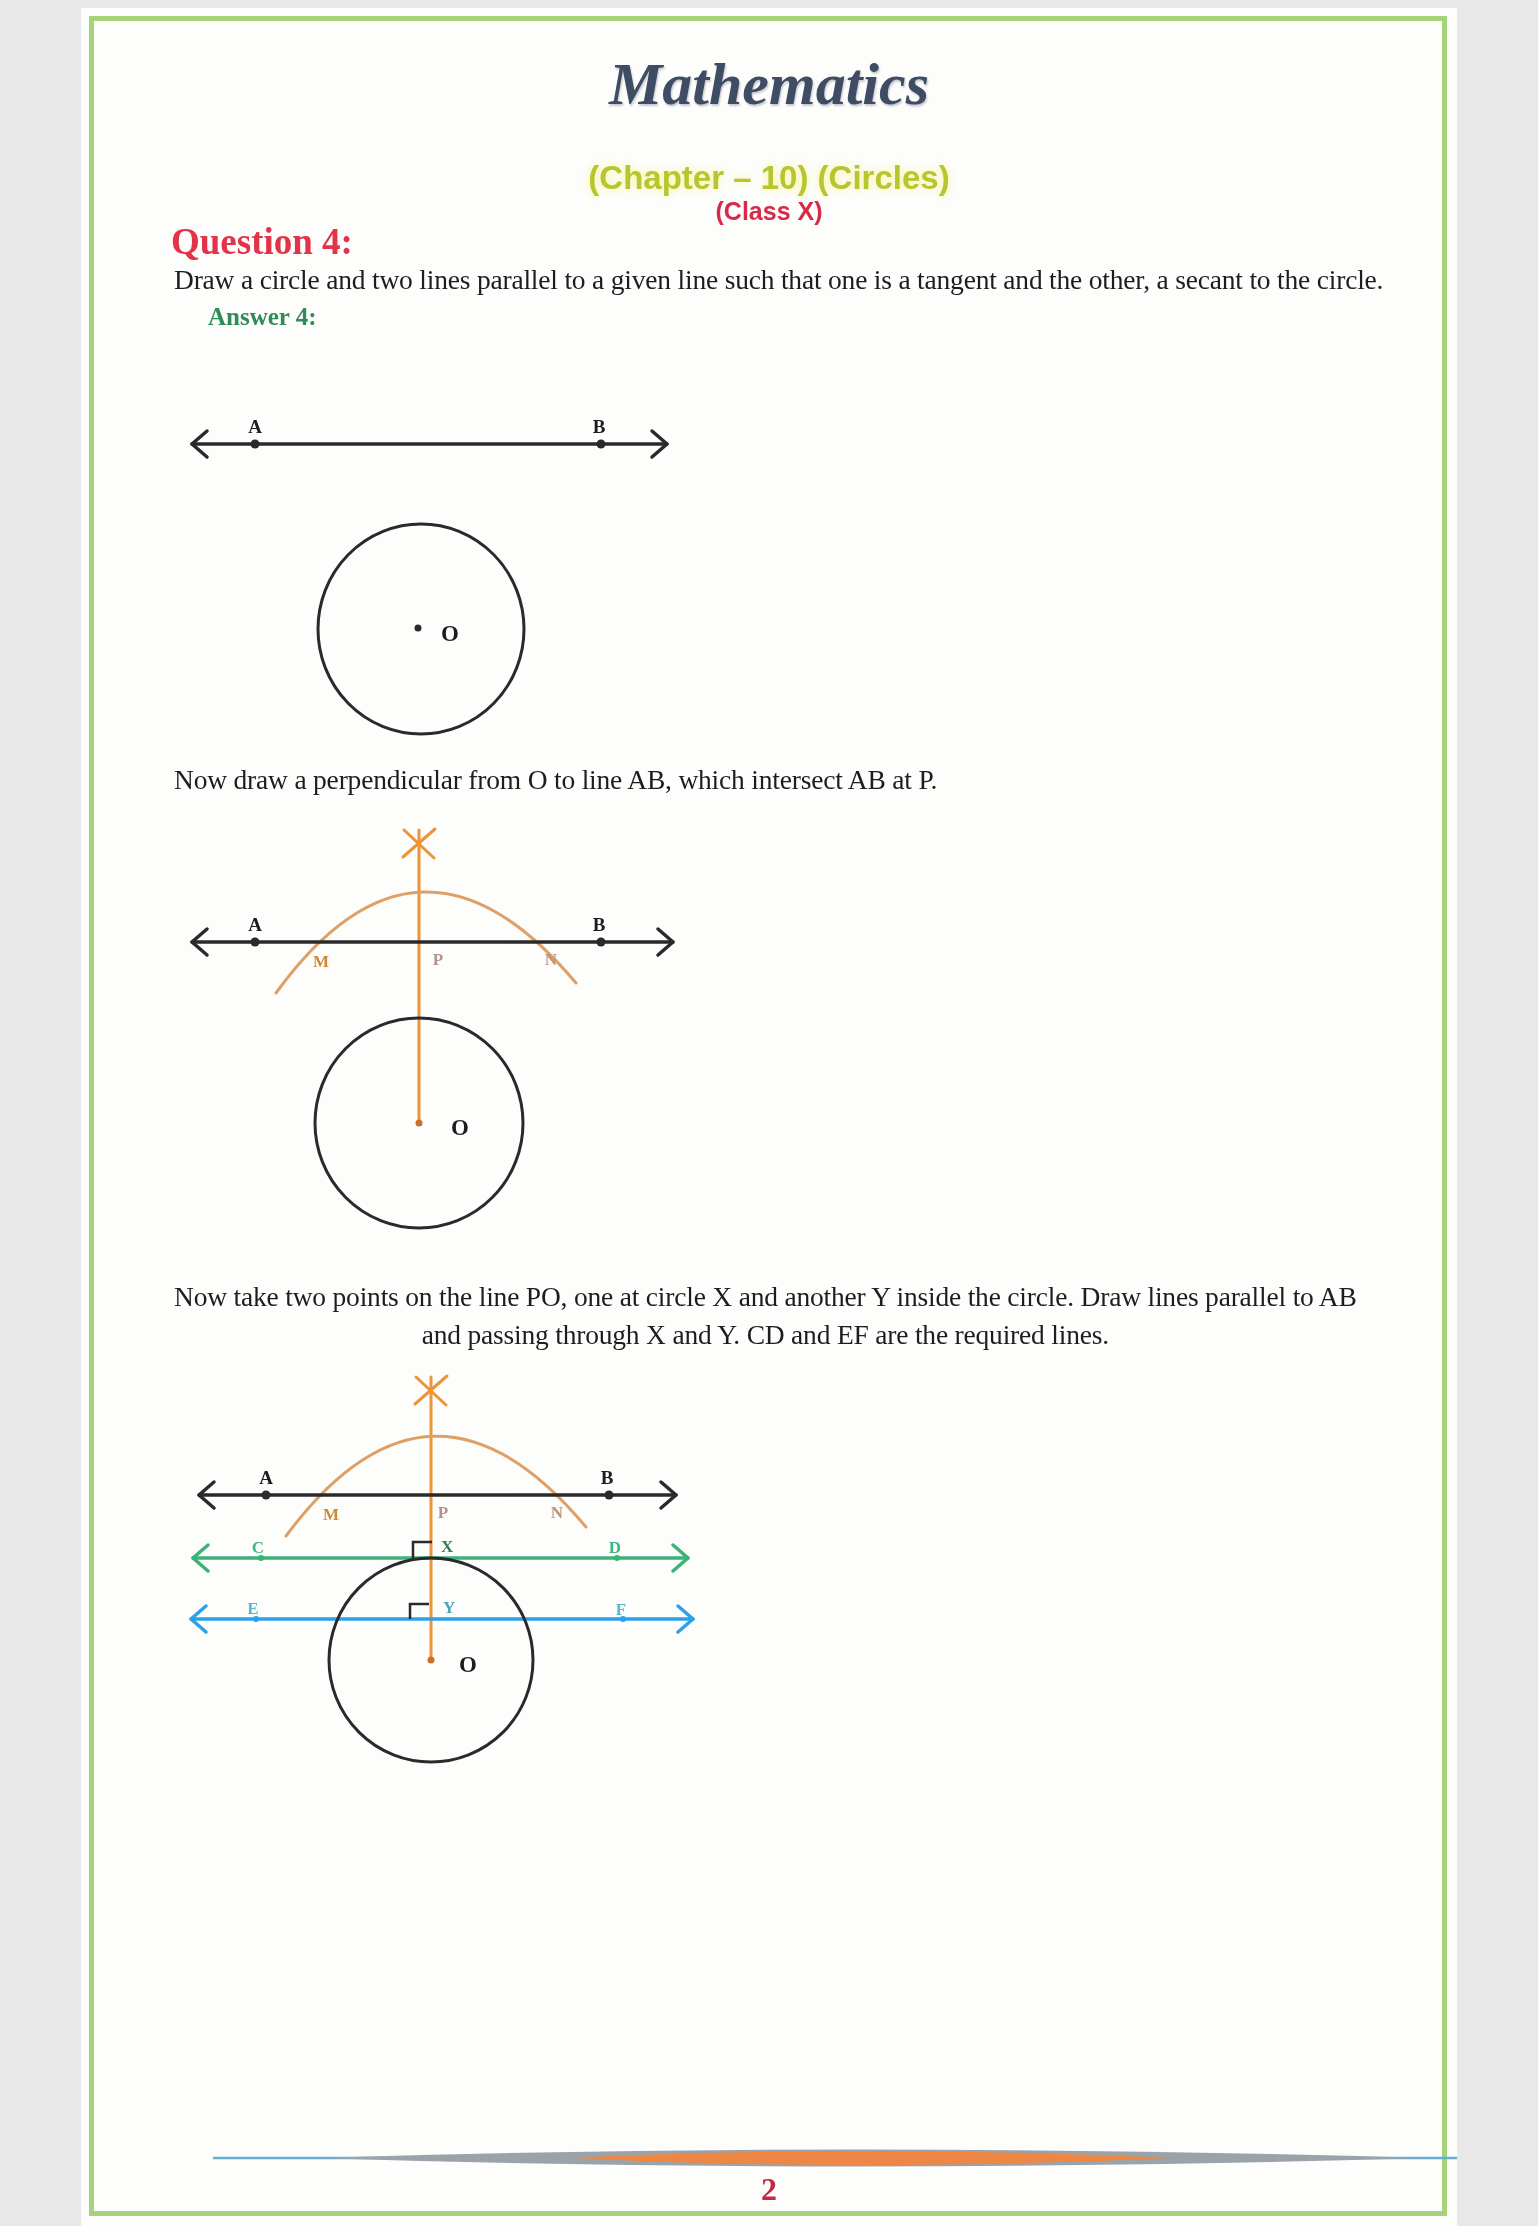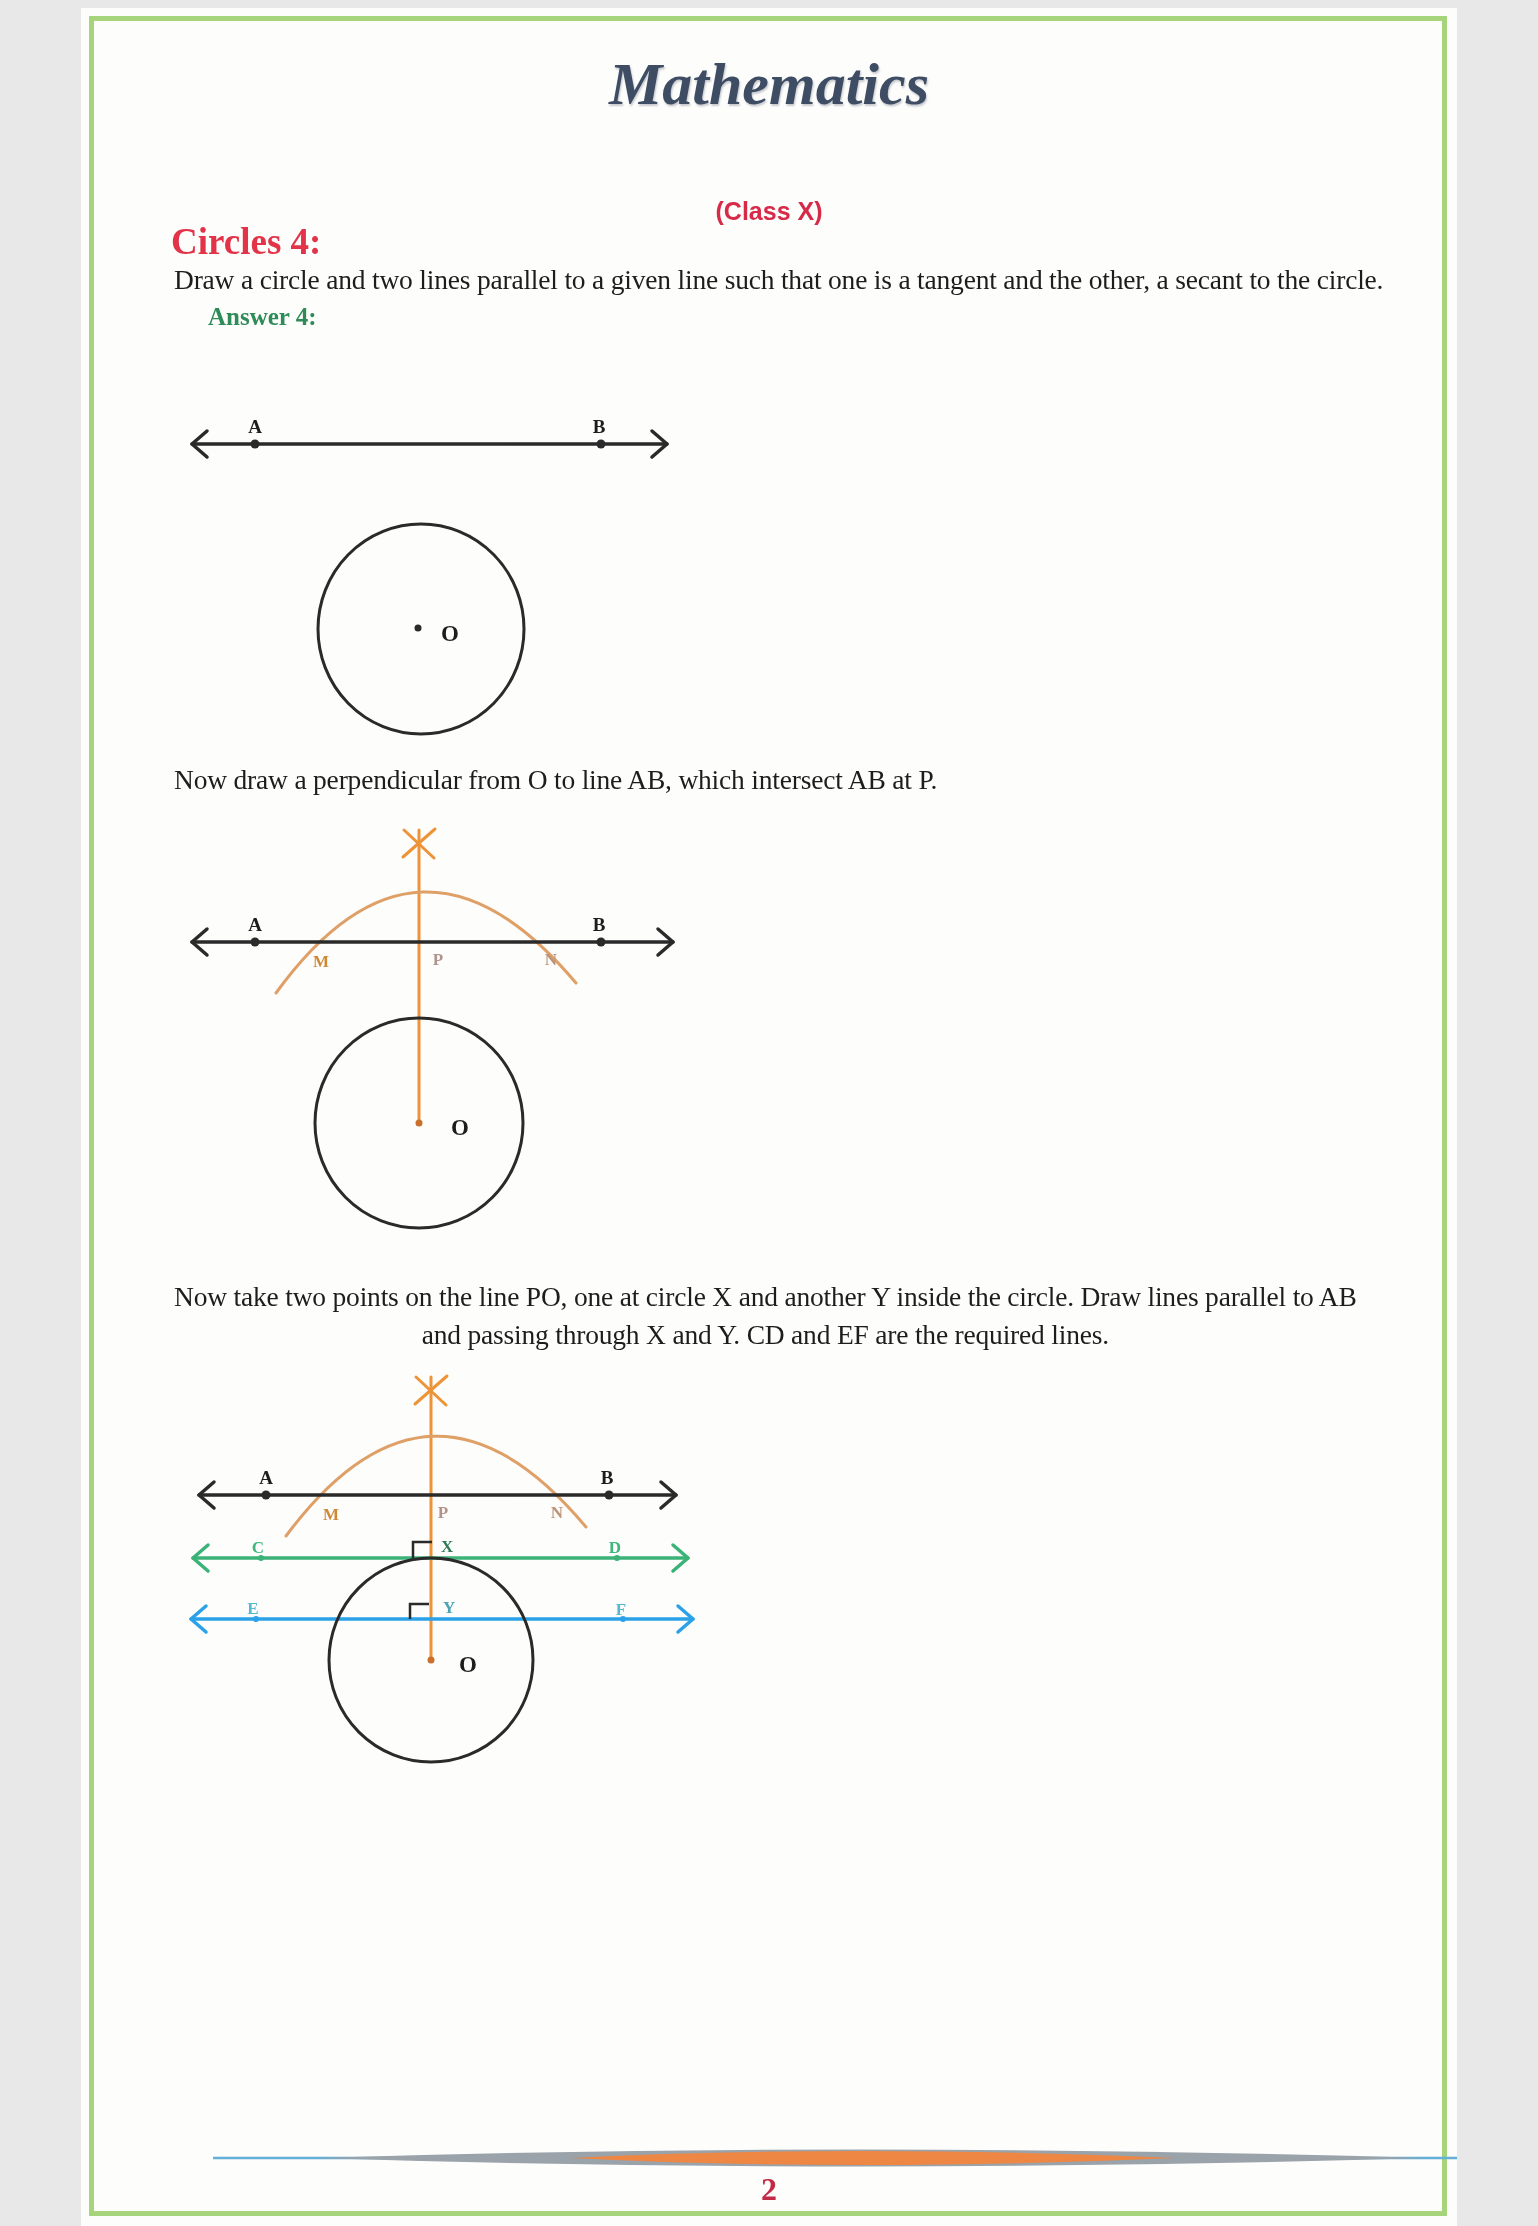--- a/index.html
+++ b/index.html
@@ -68,23 +68,24 @@
   .small-label{font-size:17px;}
 </style>
 </head>
 <body>
 
 <div class="page">
 
   <div class="frame"></div>
 
   <div class="doc-title">Mathematics</div>
+  <div class="chapter">(Chapter – 10) (Circles)</div>
   <div class="klass">(Class X)</div>
 
-  <div class="q-label">Circles 4:</div>
+  <div class="q-label">Question 4:</div>
   <div class="body-text" style="top:256px;">Draw a circle and two lines parallel to a given line such that one is a tangent and the other, a secant to the circle.</div>
 
   <div class="a-label">Answer 4:</div>
   <div class="body-text" style="top:756px;">Now draw a perpendicular from O to line AB, which intersect AB at P.</div>
 
   <div class="body-text step3" style="top:1270px;text-align:center;">
     <div>Now take two points on the line PO, one at circle X and another Y inside the circle. Draw lines parallel to AB</div>
     <div>and passing through X and Y. CD and EF are the required lines.</div>
   </div>
 

